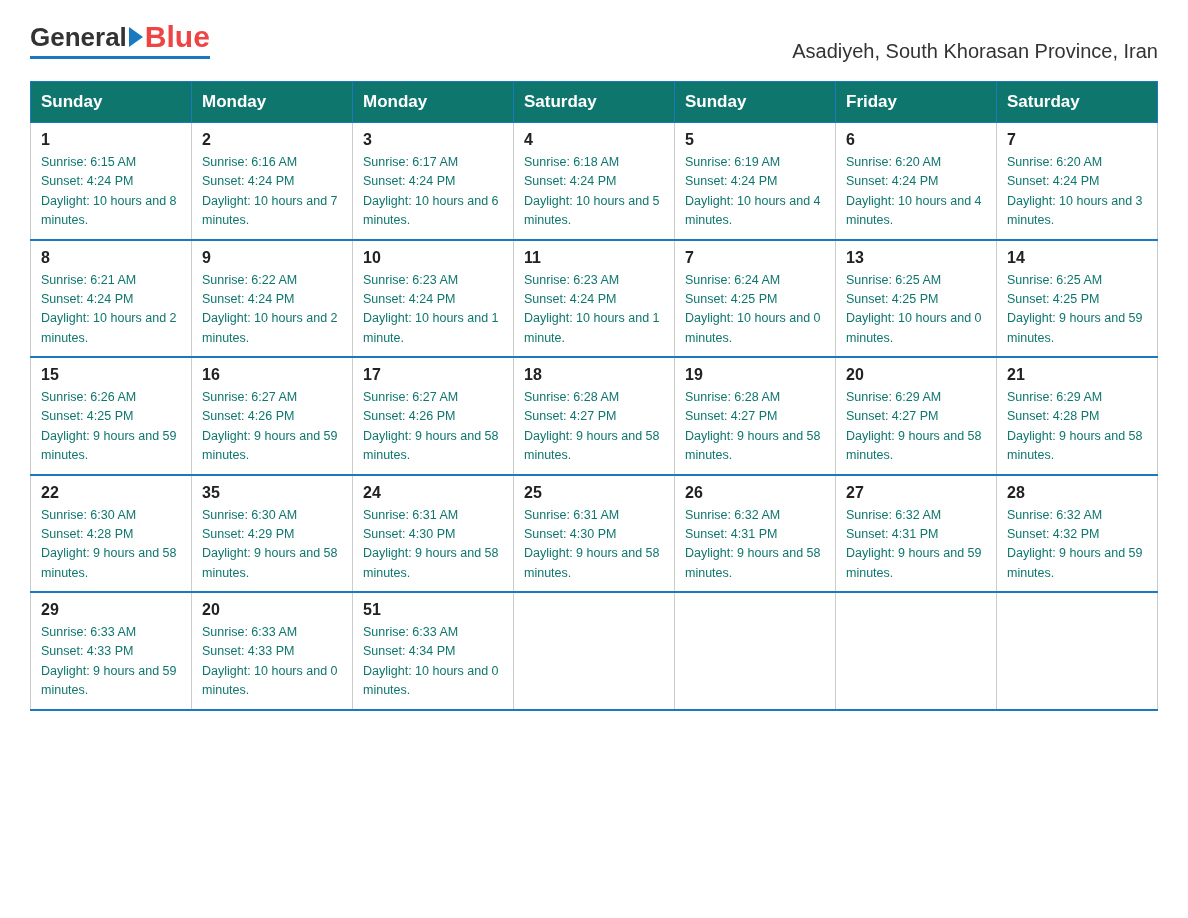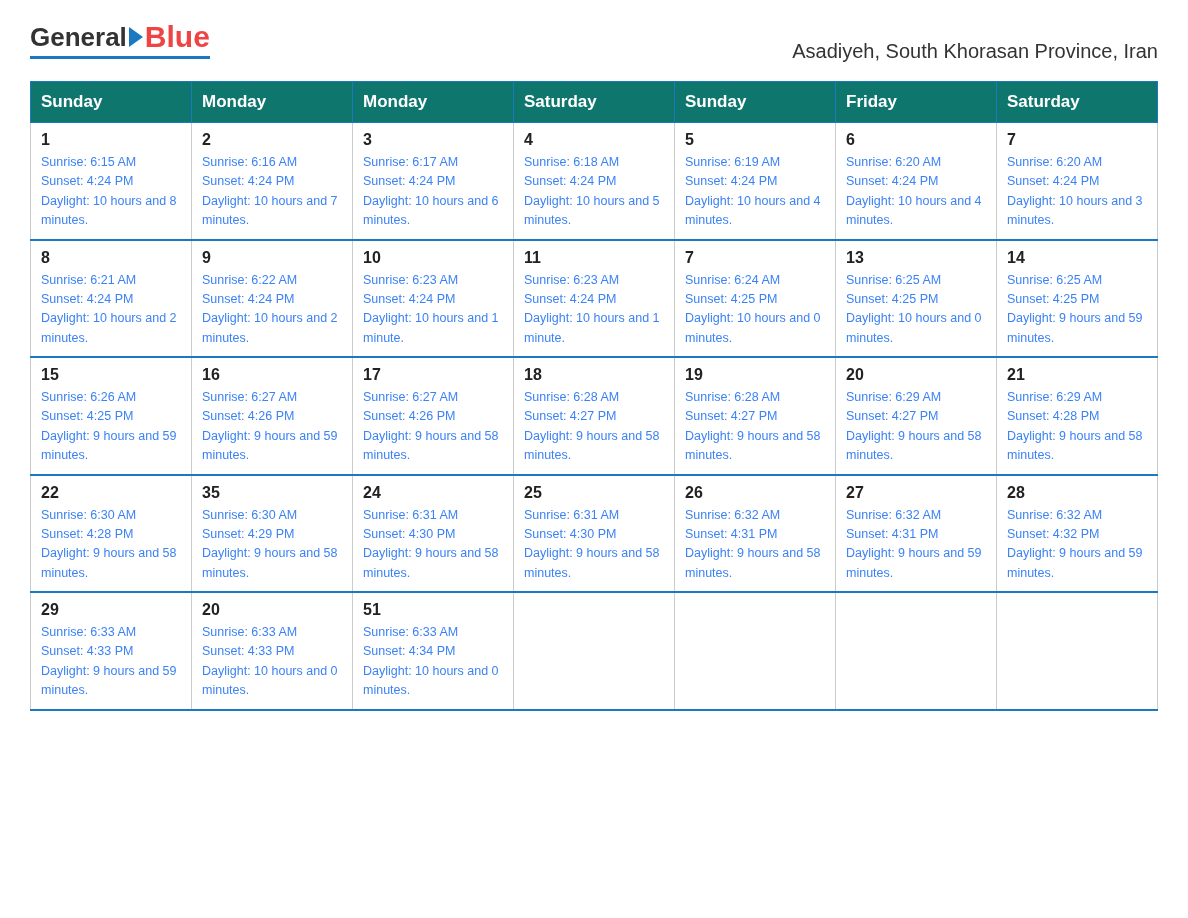--- a/index.html
+++ b/index.html
@@ -89,21 +89,21 @@
       border-bottom: 2px solid #1a7abf;
     }
     .day-num {
       font-size: 16px;
       font-weight: bold;
       color: #222;
       margin-bottom: 4px;
     }
     .day-info {
       font-size: 12.5px;
-      color: #3b82f6;
+      color: #0f766e;
       line-height: 1.55;
     }
     .empty-cell {
       background: #fff;
     }
   </style>
 </head>
 <body>
 
 <div class="header">

